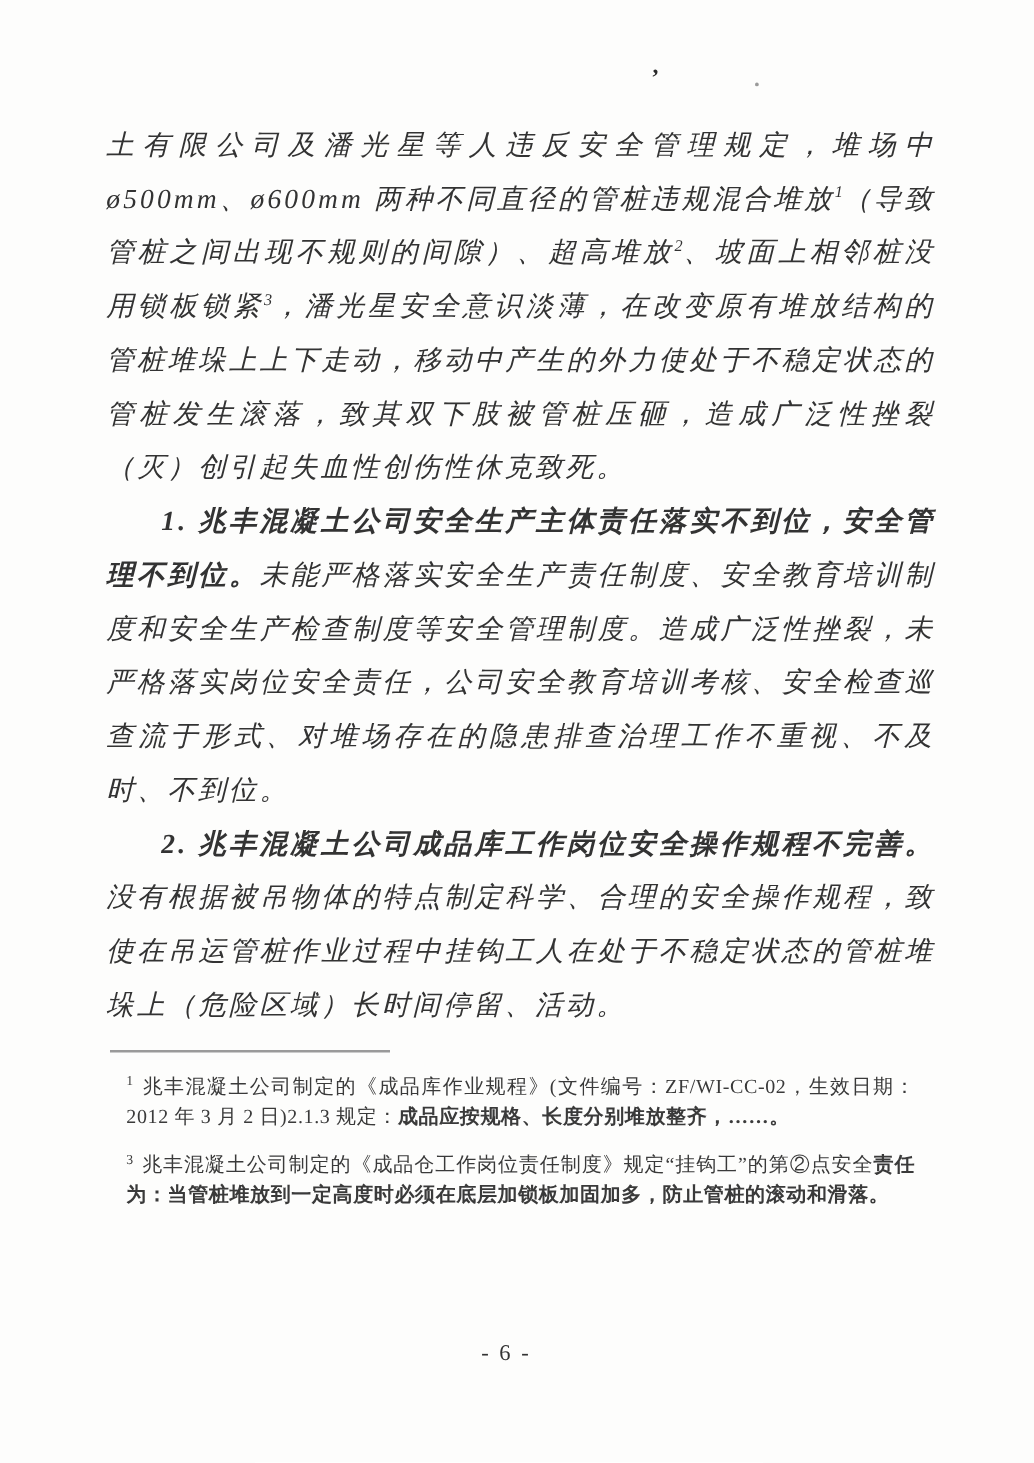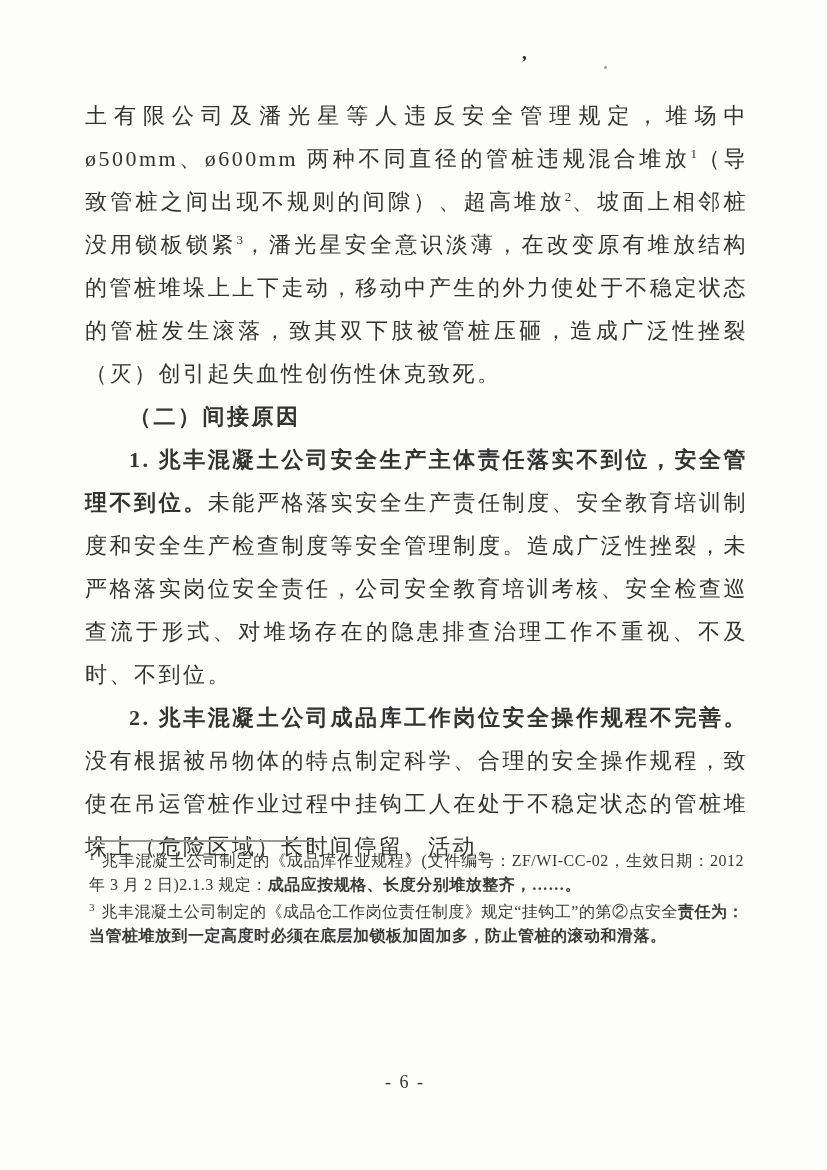--- a/index.html
+++ b/index.html
@@ -15,20 +15,21 @@
   
   .body-text {
     position: absolute;
     left: 85px;
     top: 94px;
     width: 663px;
     font-size: 22px;
     line-height: 43px;
     letter-spacing: 2.5px;
     text-align: justify;
+    font-style: italic;
   }
   .body-text p { margin: 0; padding: 0; }
   .indent { text-indent: 2em; }
   b { font-weight: bold; }
   sup.fnref {
     font-size: 13px;
     letter-spacing: 0;
     line-height: 0;
     vertical-align: super;
   }
@@ -37,21 +38,21 @@
     position: absolute;
     left: 85px;
     top: 840px;
     width: 663px;
     font-size: 16px;
     line-height: 23.5px;
     letter-spacing: 0.5px;
     text-align: justify;
     color: #3a3a3a;
   }
-  .footnotes p { margin: 4px; padding: 0; }
+  .footnotes p { margin: 16px; padding: 0; }
   .fn-sep {
     width: 224px;
     height: 0;
     border-top: 2px solid #9a9a9a;
     margin: 0 0 7px 3px;
   }
   .fn sup {
     font-size: 11px;
     letter-spacing: 0;
     line-height: 0;
@@ -93,21 +94,20 @@
 
 <div class="page">
 
   <span class="artifact-comma">,</span>
   <span class="artifact-speck"></span>
 
   <div class="body-text">
 
     <p><span>土有限公司及潘光星等人违反安全管理规定，堆场中ø500mm、ø600mm 两种不同直径的管桩违规混合堆放</span><sup class="fnref">1</sup><span>（导致管桩之间出现不规则的间隙）、超高堆放</span><sup class="fnref">2</sup><span>、坡面上相邻桩没用锁板锁紧</span><sup class="fnref">3</sup><span>，潘光星安全意识淡薄，在改变原有堆放结构的管桩堆垛上上下走动，移动中产生的外力使处于不稳定状态的管桩发生滚落，致其双下肢被管桩压砸，造成广泛性挫裂（灭）创引起失血性创伤性休克致死。</span></p>
 
-    <p class="indent"><b>（二）间接原因</b></p>
 
     <p class="indent"><b>1. 兆丰混凝土公司安全生产主体责任落实不到位，安全管理不到位。</b><span>未能严格落实安全生产责任制度、安全教育培训制度和安全生产检查制度等安全管理制度。造成广泛性挫裂，未严格落实岗位安全责任，公司安全教育培训考核、安全检查巡查流于形式、对堆场存在的隐患排查治理工作不重视、不及时、不到位。</span></p>
 
     <p class="indent"><b>2. 兆丰混凝土公司成品库工作岗位安全操作规程不完善。</b><span>没有根据被吊物体的特点制定科学、合理的安全操作规程，致使在吊运管桩作业过程中挂钩工人在处于不稳定状态的管桩堆垛上（危险区域）长时间停留、活动。</span></p>
 
   </div>
 
   <div class="footnotes">
     <div class="fn-sep"></div>
 

